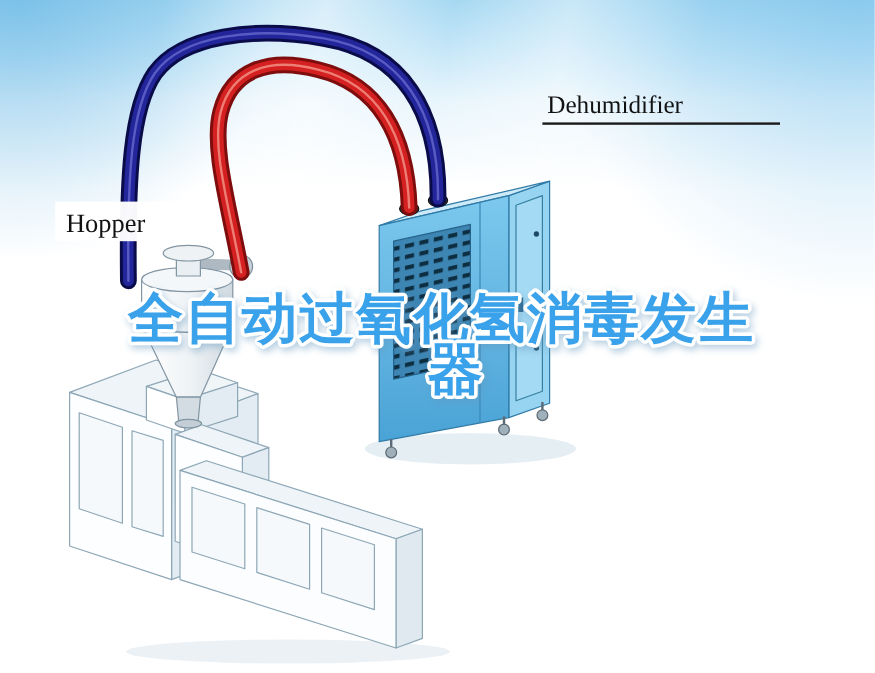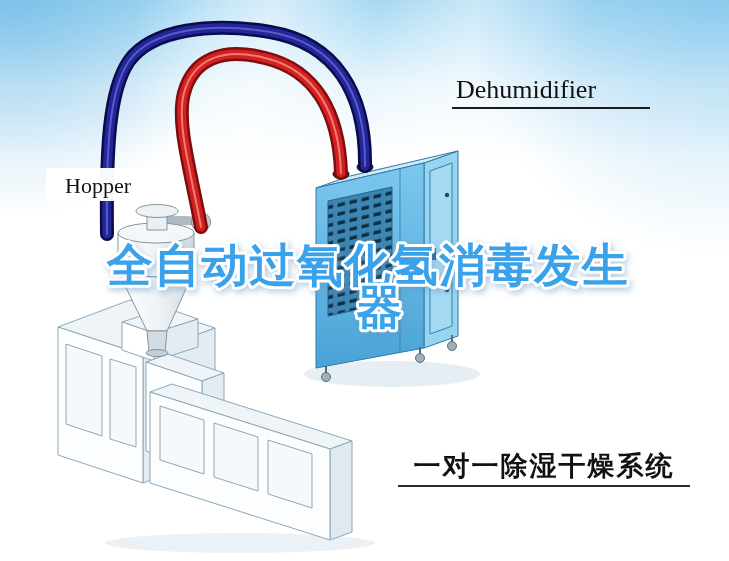--- a/index.html
+++ b/index.html
@@ -16,24 +16,24 @@
     background:linear-gradient(100deg, rgba(255,255,255,0) 18%, rgba(255,255,255,.55) 36%,
       rgba(255,255,255,0) 50%, rgba(255,255,255,.4) 63%, rgba(255,255,255,0) 78%);
     pointer-events:none;
   }
   svg.illu{position:absolute;left:0;top:0;}
   .label{position:absolute;color:#111;z-index:5;}
   .label .cn{font-weight:bold;line-height:1.05;}
   .label .en{font-family:"Liberation Serif",serif;line-height:1.05;}
   .label-dryer{left:46px;top:168px;width:98px;background:rgba(255,255,255,.97);padding:3px 4px 4px 6px;}
   .label-dryer .cn{font-size:26px;}
-  .label-dryer .en{font-size:22px;margin-top:3px;margin-left:13px;}
+  .label-dryer .en{font-size:22px;margin-top:3px;margin-left:3px;}
   .label-dehum{left:452px;top:74px;width:198px;border-bottom:2px solid #1b1b1b;padding-bottom:4px;}
   .label-dehum .cn{font-size:28px;margin-left:26px;letter-spacing:1px;}
-  .label-dehum .en{font-size:26px;margin-left:4px;margin-top:2px;}
+  .label-dehum .en{font-size:21px;margin-left:4px;margin-top:2px;}
   .caption-system{left:398px;top:452px;width:292px;text-align:center;}
   .caption-system .cn{font-size:27px;letter-spacing:2px;padding-bottom:5px;border-bottom:2px solid #2a2a2a;}
   .caption-system .en{font-size:21px;margin-top:5px;}
   svg.title-svg{position:absolute;left:0;top:0;z-index:9;pointer-events:none;
     filter:drop-shadow(2px 3px 3px rgba(100,150,190,.45));}
   svg.title-svg text{
     font-family:"Liberation Sans",sans-serif;font-weight:bold;font-size:46px;
     paint-order:stroke;stroke:#ffffff;stroke-width:6px;stroke-linejoin:round;
     letter-spacing:1.5px;text-anchor:middle;
   }
@@ -136,21 +136,20 @@
 
   <div class="label label-dryer">
     <div class="en">Hopper</div>
   </div>
 
   <div class="label label-dehum">
     <div class="en">Dehumidifier</div>
   </div>
 
   <div class="label caption-system">
-    <div class="cn">一对一除湿干燥系统</div>
   </div>
 
   <svg class="title-svg" width="729" height="561" viewBox="0 0 729 561">
     <text x="368" y="281" fill="#3aa2ea">全自动过氧化氢消毒发生</text>
     <text x="380" y="323" fill="#3aa2ea">器</text>
   </svg>
 
 </div>
 
 </body></html>

